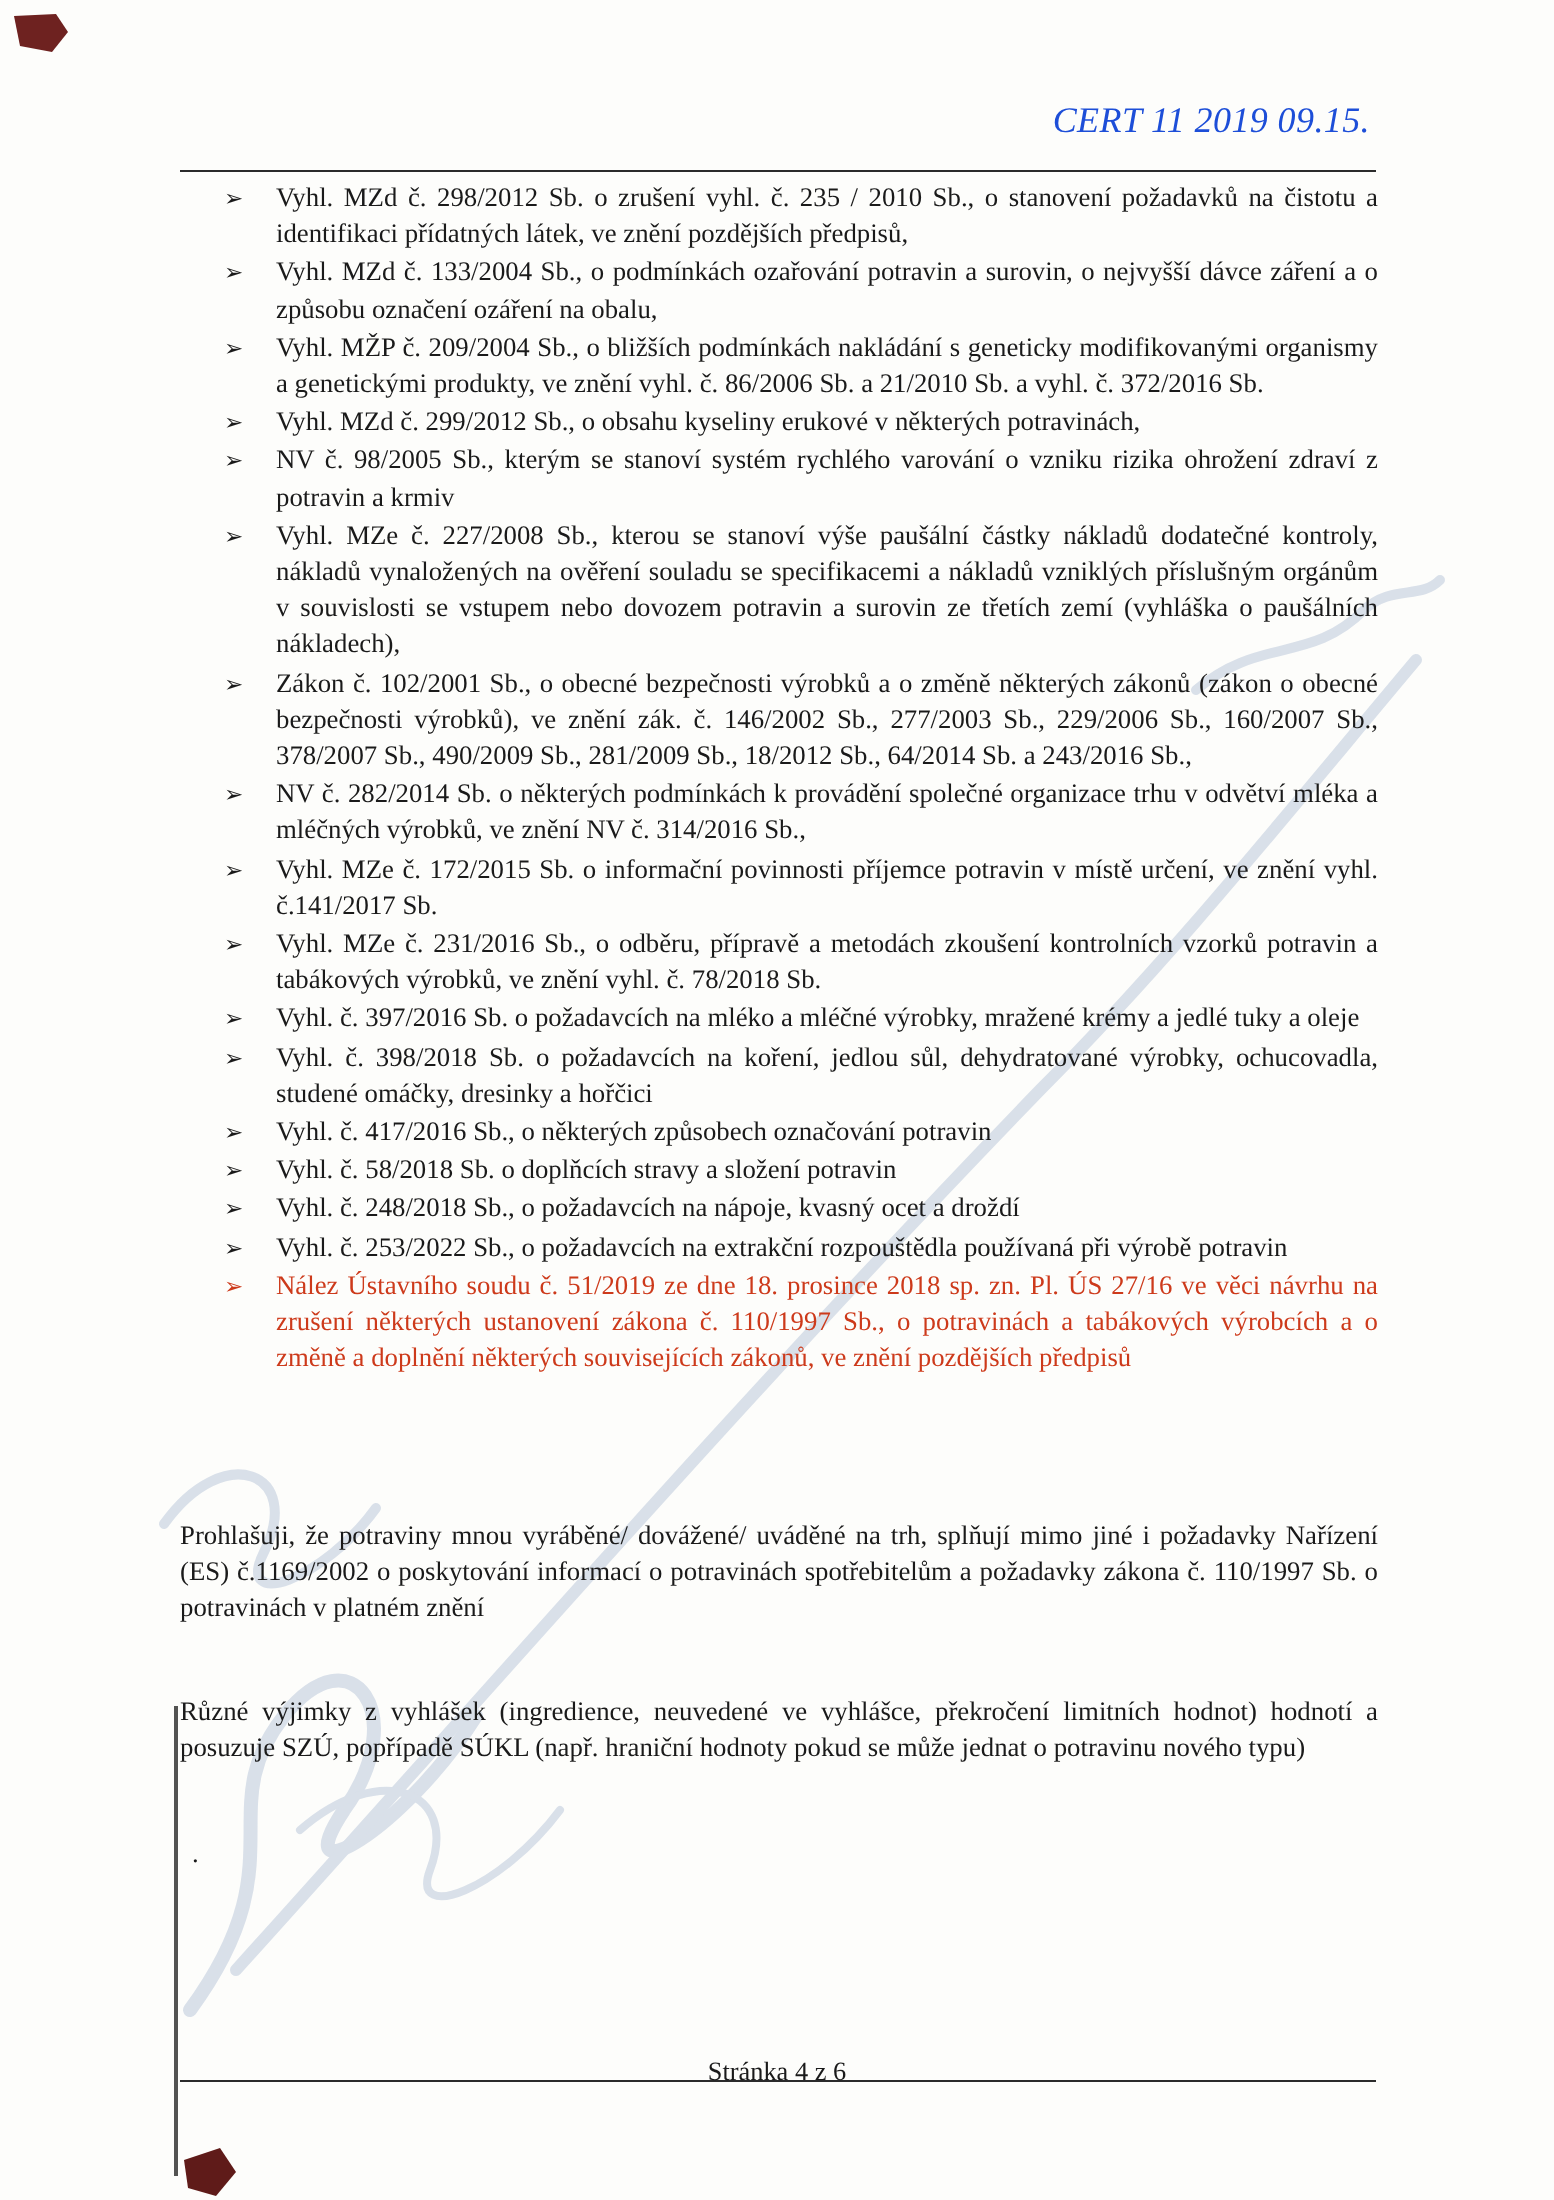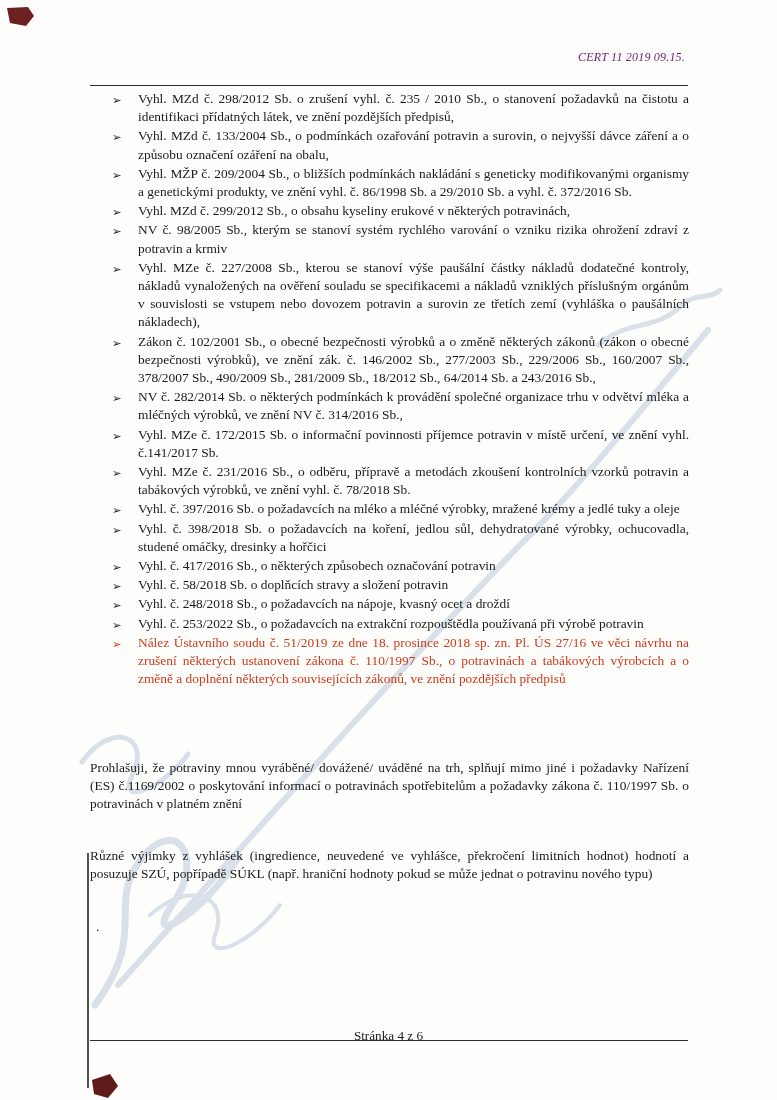--- a/index.html
+++ b/index.html
@@ -12,22 +12,22 @@
     color:#1a1a1a;
     overflow:hidden;
   }
   .b{font-weight:normal;}
   .r{font-weight:normal;}
   .red{color:#cd3a1b;}
   .header-stamp{
     position:absolute;
     top:50px;right:92px;
     font-style:italic;
-    font-size:12px;
-    color:#701a75;
+    font-size:18px;
+    color:#1d4ed8;
     letter-spacing:.2px;
   }
   .rule{
     position:absolute;left:90px;width:598px;height:0;
     border-top:1.4px solid #2b2b2b;
   }
   .rule-top{top:85px;}
   .rule-bottom{top:1040px;}
   .content{
     position:absolute;left:90px;top:90px;width:599px;
@@ -93,21 +93,21 @@
   </svg>
   <div class="edge-line"></div>
 
   <div class="header-stamp">CERT 11 2019 09.15.</div>
   <div class="rule rule-top"></div>
 
   <div class="content">
     <ul class="reg-list" id="reg-list">
         <li><span class="bullet">➢</span><span class="li-text"><span class="b">Vyhl. MZd č. 298/2012 Sb. o zrušení vyhl. č. 235 / 2010 Sb., o stanovení požadavků na čistotu a identifikaci přídatných látek, </span><span class="r">ve znění pozdějších předpisů,</span></span></li>
         <li><span class="bullet">➢</span><span class="li-text"><span class="b">Vyhl. MZd č. 133/2004 Sb., o podmínkách ozařování potravin a surovin, o nejvyšší dávce záření a o způsobu označení ozáření na obalu,</span></span></li>
-        <li><span class="bullet">➢</span><span class="li-text"><span class="b">Vyhl. MŽP č. 209/2004 Sb., o bližších podmínkách nakládání s geneticky modifikovanými organismy a genetickými produkty, </span><span class="r">ve znění vyhl. č. 86/1998 Sb. a 29/2010 Sb. </span><span class="b">a vyhl. č. 372/2016 Sb.</span></span></li>
+        <li><span class="bullet">➢</span><span class="li-text"><span class="b">Vyhl. MŽP č. 209/2004 Sb., o bližších podmínkách nakládání s geneticky modifikovanými organismy a genetickými produkty, </span><span class="r">ve znění vyhl. č. 86/2006 Sb. a 21/2010 Sb. </span><span class="b">a vyhl. č. 372/2016 Sb.</span></span></li>
         <li><span class="bullet">➢</span><span class="li-text"><span class="b">Vyhl. MZd č. 299/2012 Sb., o obsahu kyseliny erukové v některých potravinách,</span></span></li>
         <li><span class="bullet">➢</span><span class="li-text"><span class="b">NV č. 98/2005 Sb., kterým se stanoví systém rychlého varování </span><span class="r">o vzniku rizika ohrožení zdraví z potravin a krmiv</span></span></li>
         <li><span class="bullet">➢</span><span class="li-text"><span class="b">Vyhl. MZe č. 227/2008 Sb., kterou se stanoví výše paušální částky nákladů </span><span class="r">dodatečné kontroly, nákladů vynaložených na ověření souladu se specifikacemi a nákladů vzniklých příslušným orgánům v souvislosti se vstupem nebo dovozem potravin a surovin ze třetích zemí </span><span class="b">(vyhláška o paušálních nákladech),</span></span></li>
         <li><span class="bullet">➢</span><span class="li-text"><span class="b">Zákon č. 102/2001 Sb., o obecné bezpečnosti výrobků a o změně některých zákonů (zákon o obecné bezpečnosti výrobků), </span><span class="r">ve znění zák. č. 146/2002 Sb., 277/2003 Sb., 229/2006 Sb., 160/2007 Sb., 378/2007 Sb., 490/2009 Sb., 281/2009 Sb., 18/2012 Sb., 64/2014 Sb. a 243/2016 Sb.,</span></span></li>
         <li><span class="bullet">➢</span><span class="li-text"><span class="b">NV č. 282/2014 Sb. o některých podmínkách k provádění společné organizace trhu v odvětví mléka a mléčných výrobků, </span><span class="r">ve znění NV č. 314/2016 Sb.,</span></span></li>
         <li><span class="bullet">➢</span><span class="li-text"><span class="b">Vyhl. MZe č. 172/2015 Sb. o informační povinnosti příjemce potravin v místě určení, </span><span class="r">ve znění </span><span class="b">vyhl. č.141/2017 Sb.</span></span></li>
         <li><span class="bullet">➢</span><span class="li-text"><span class="b">Vyhl. MZe č. 231/2016 Sb., o odběru, přípravě a metodách zkoušení kontrolních vzorků potravin a tabákových výrobků, </span><span class="r">ve znění vyhl. č. 78/2018 Sb.</span></span></li>
         <li><span class="bullet">➢</span><span class="li-text"><span class="b">Vyhl. č. 397/2016 Sb. o požadavcích na mléko a mléčné výrobky, mražené krémy a jedlé tuky a oleje</span></span></li>
         <li><span class="bullet">➢</span><span class="li-text"><span class="b">Vyhl. č. 398/2018 Sb. o požadavcích na koření, jedlou sůl, dehydratované výrobky, ochucovadla, studené omáčky, dresinky a hořčici</span></span></li>
         <li><span class="bullet">➢</span><span class="li-text"><span class="b">Vyhl. č. 417/2016 Sb., o některých způsobech označování potravin</span></span></li>

